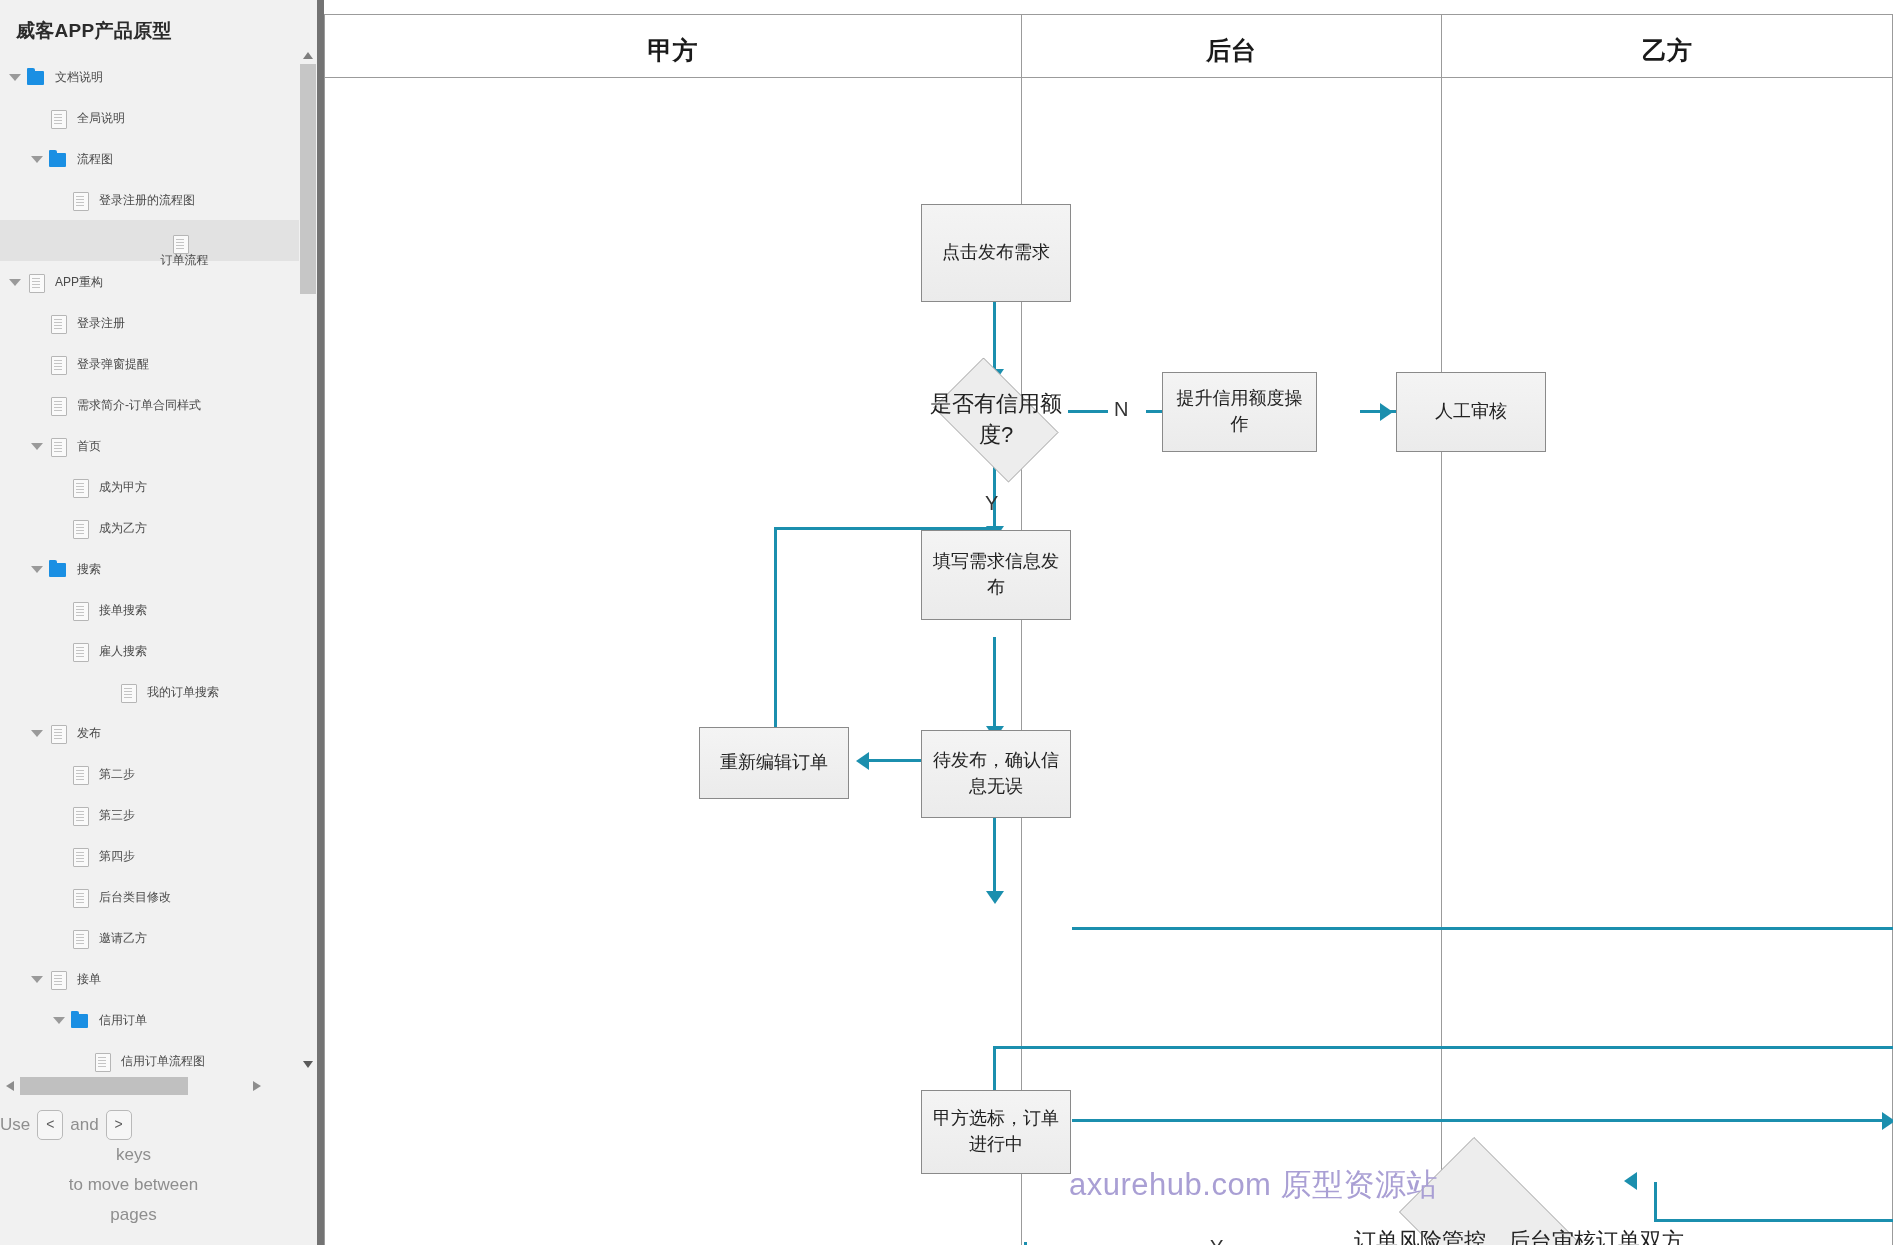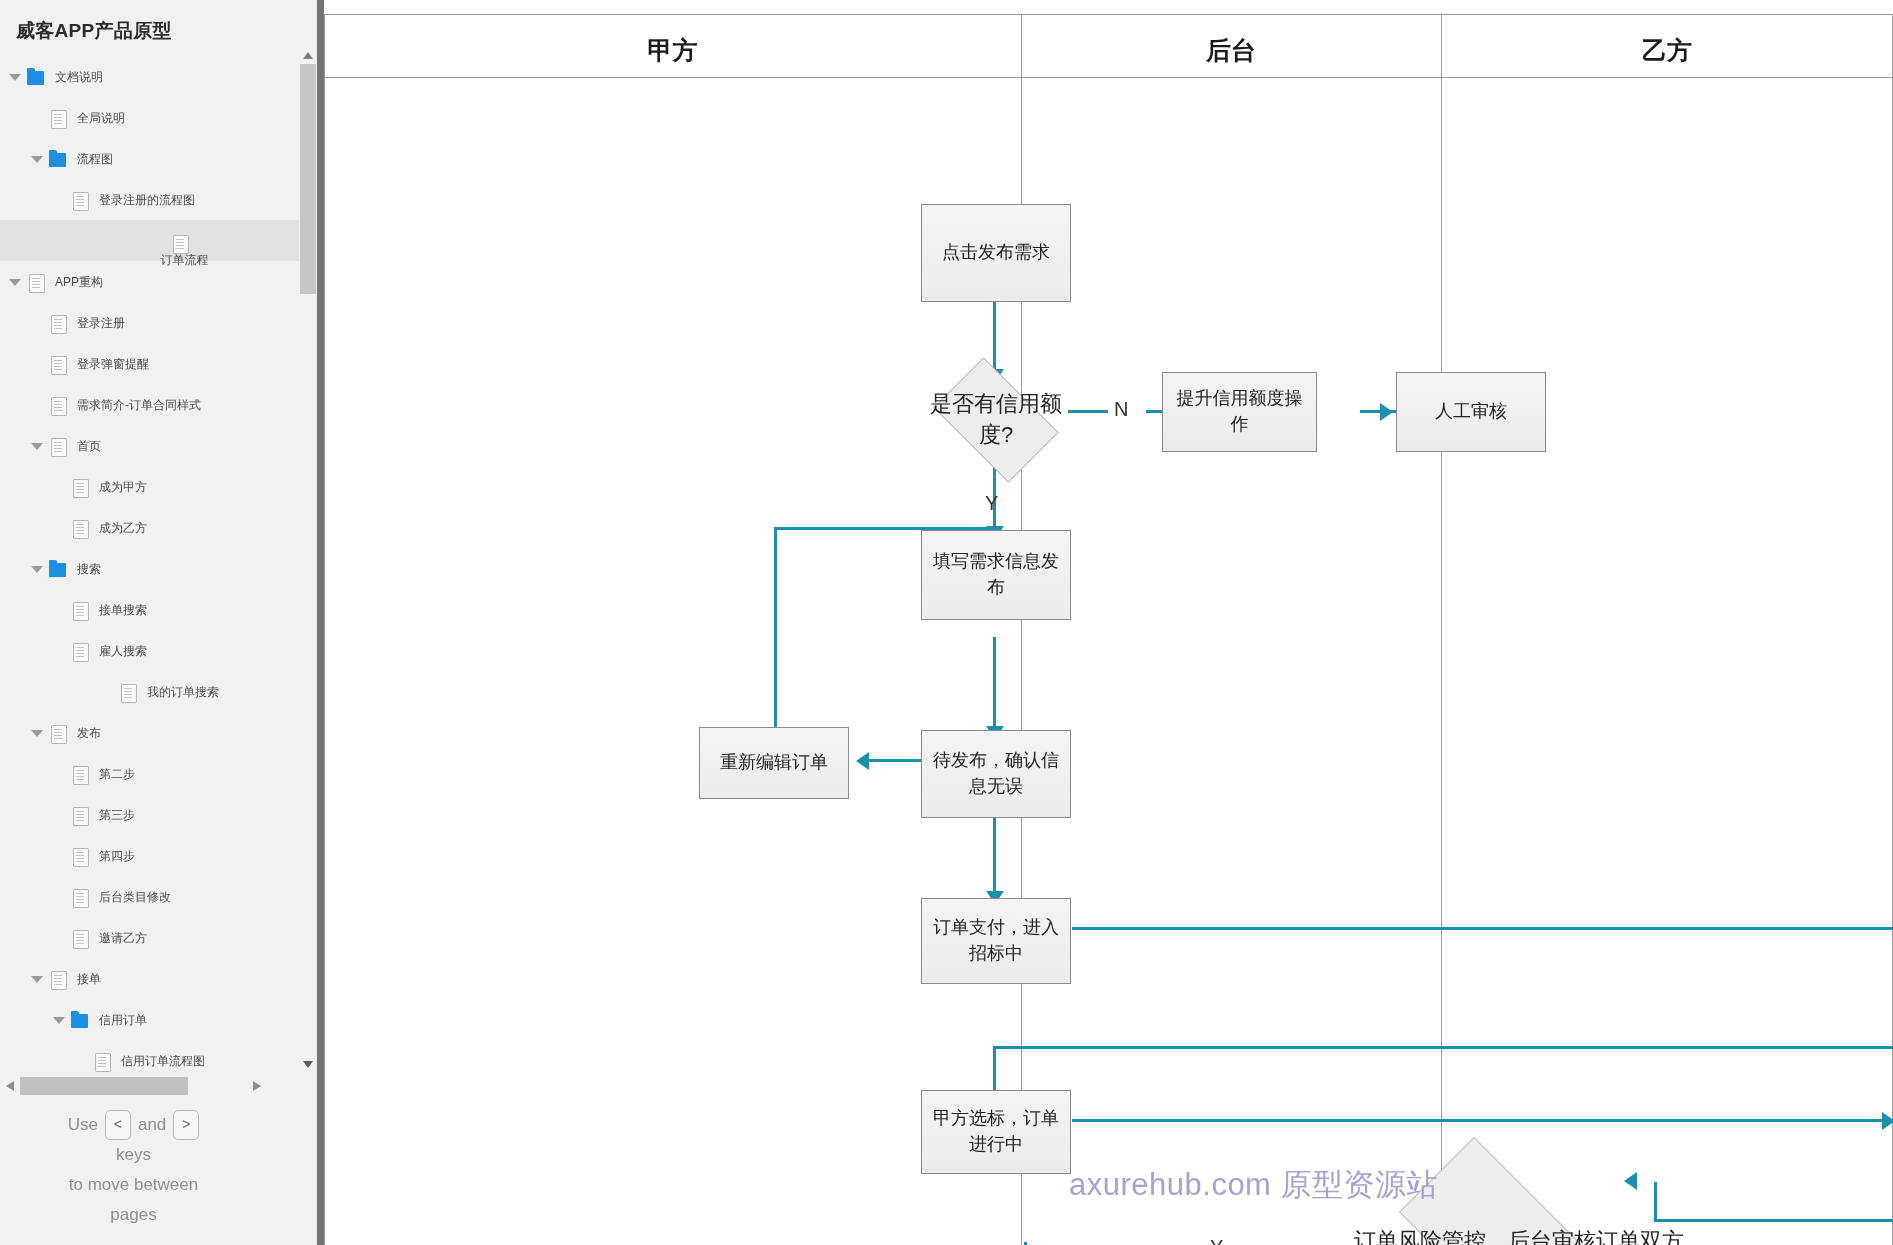--- a/index.html
+++ b/index.html
@@ -145,21 +145,21 @@
   
   .hint {
     position: absolute;
     left: 0; top: 1110px;
     width: 267px;
     text-align: center;
     color: #8e8e8e;
     font-size: 17px;
     line-height: 30px;
   }
-  .hint .row1 { display: flex; align-items: center; justify-content: center; gap: 7px; }
+  .hint .row1 { display: flex; align-items: center; justify-content: flex-start; gap: 7px; }
   .key {
     display: inline-block;
     min-width: 26px; height: 30px;
     border: 1.5px solid #b9b9b9;
     border-radius: 5px;
     background: #f6f6f6;
     line-height: 27px;
     font-size: 14px;
     padding: 0 5px;
     color: #5d5d5d;
@@ -502,23 +502,20 @@
       </div>
 
       <div class="fbox" style="left:375px; top:713px; width:150px; height:72px">
         <span>重新编辑订单</span>
       </div>
 
       <div class="fbox" style="left:597px; top:716px; width:150px; height:88px">
         <span>待发布，确认信息无误</span>
       </div>
 
-      <div class="fbox" style="left:597px; top:884px; width:150px; height:86px">
-        <span>订单支付，进入招标中</span>
-      </div>
 
       <div class="fbox" style="left:597px; top:1076px; width:150px; height:84px">
         <span>甲方选标，订单进行中</span>
       </div>
 
       <div class="diamond" style="left:1030px; top:1168px; width:330px; height:150px">
         <span class="dshape"></span>
         <span class="dtext">订单风险管控，后台审核订单双方信息资质以及劳</span>
       </div>
 

